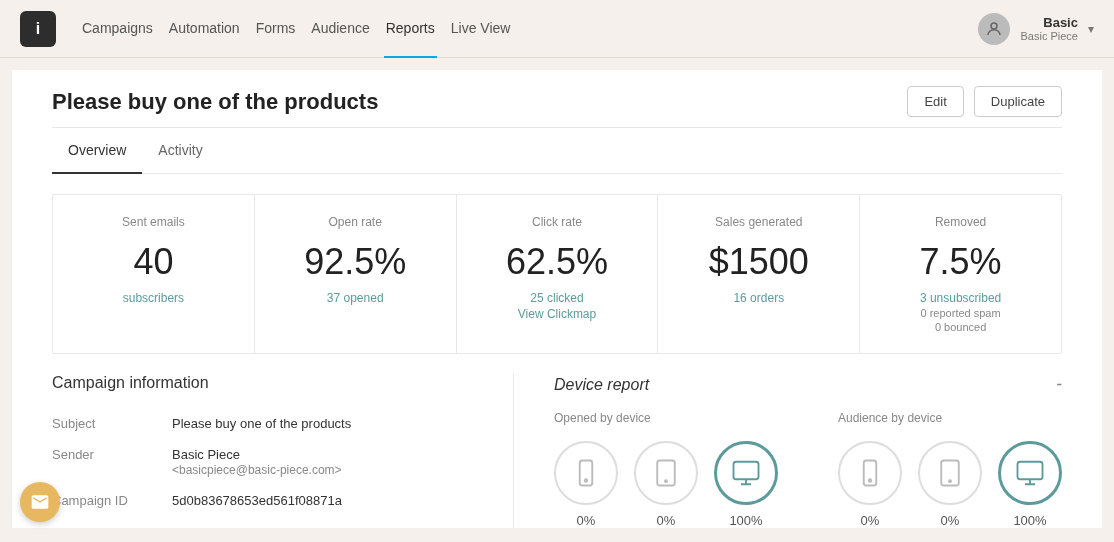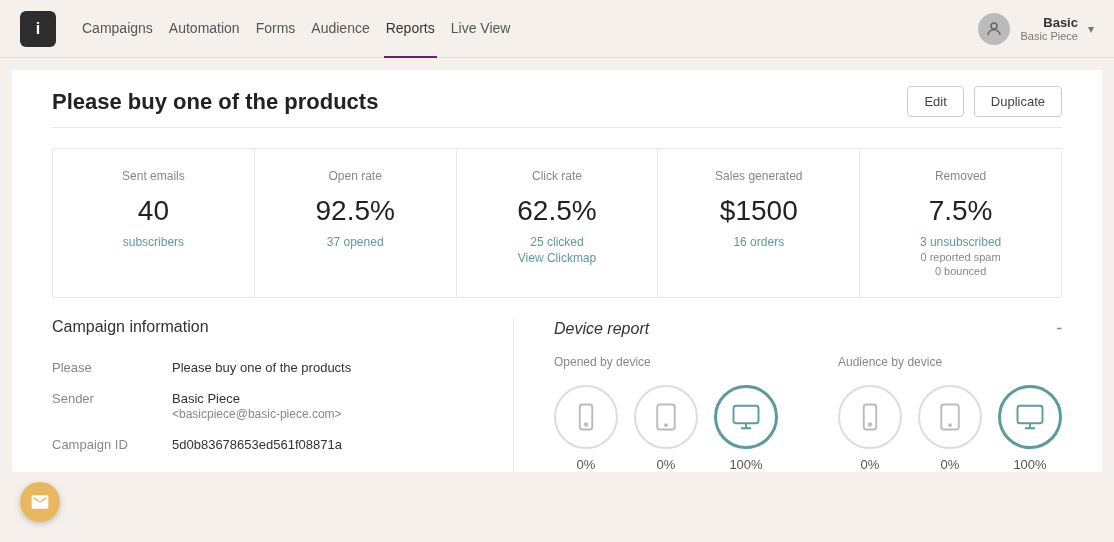--- a/index.html
+++ b/index.html
@@ -13,21 +13,21 @@
     .nav-logo {
       width: 36px; height: 36px; background: #2d2d2d; border-radius: 6px;
       display: flex; align-items: center; justify-content: center; margin-right: 24px; flex-shrink: 0;
     }
     .nav-logo span { color: white; font-weight: bold; font-size: 16px; }
     .nav-links { display: flex; gap: 12px; flex: 1; }
     .nav-link {
       color: #555; text-decoration: none; font-size: 14px; padding: 0 2px;
       height: 58px; display: flex; align-items: center; border-bottom: 2px solid transparent; cursor: pointer;
     }
-    .nav-link.active { color: #333; border-bottom: 2px solid #701a75; }
+    .nav-link.active { color: #333; border-bottom: 2px solid #0ea5e9; }
     .nav-user {
       display: flex; align-items: center; gap: 10px; cursor: pointer;
     }
     .nav-avatar {
       width: 32px; height: 32px; background: #bbb; border-radius: 50%;
       display: flex; align-items: center; justify-content: center; color: #555;
     }
     .nav-user-info { text-align: right; }
     .nav-user-name { font-weight: 600; font-size: 13px; }
     .nav-user-sub { font-size: 11px; color: #777; }
@@ -58,21 +58,21 @@
 
     
     .stats-container {
       display: flex; border: 1px solid #e8e8e8; border-radius: 2px; margin: 20px 0;
     }
     .stat-item {
       flex: 1; padding: 20px 24px; border-right: 1px solid #e8e8e8; text-align: center;
     }
     .stat-item:last-child { border-right: none; }
     .stat-label { font-size: 12px; color: #888; margin-bottom: 12px; }
-    .stat-value { font-size: 28px; font-weight: 300; color: #222; margin-bottom: 6px; }
+    .stat-value { font-size: 36px; font-weight: 300; color: #222; margin-bottom: 6px; }
     .stat-link { color: #5c9b9b; font-size: 12px; text-decoration: none; cursor: pointer; }
     .stat-sub { font-size: 11px; color: #888; margin-top: 2px; }
 
     
     .bottom-row { display: flex; gap: 0; margin-top: 20px; }
 
     
     .campaign-info { flex: 1; padding-right: 40px; }
     .section-title { font-size: 16px; font-weight: 500; color: #333; margin-bottom: 16px; }
     .info-table { width: 100%; }
@@ -139,20 +139,24 @@
 <div class="main">
 
   <div class="page-header">
     <h1 class="page-title">Please buy one of the products</h1>
     <div class="header-actions">
       <button class="btn-outline">Edit</button>
       <button class="btn-outline">Duplicate</button>
     </div>
   </div>
 
+  <div class="tabs">
+    <div class="tab active">Overview</div>
+    <div class="tab">Activity</div>
+  </div>
 
   <div class="stats-container">
 
     <div class="stat-item">
       <div class="stat-label">Sent emails</div>
       <div class="stat-value">40</div>
       <a class="stat-link">subscribers</a>
     </div>
 
     <div class="stat-item">
@@ -184,21 +188,21 @@
 
   </div>
 
   <div class="bottom-row">
 
     <div class="campaign-info">
       <div class="section-title">Campaign information</div>
       <div class="info-table">
 
         <div class="info-row">
-          <div class="info-label">Please</div>
+          <div class="info-label">Subject</div>
           <div class="info-value">Please buy one of the products</div>
         </div>
 
         <div class="info-row">
           <div class="info-label">Sender</div>
           <div class="info-value">
             <span>Basic Piece</span><br>
             <span class="sub">&lt;basicpiece@basic-piece.com&gt;</span>
           </div>
         </div>

